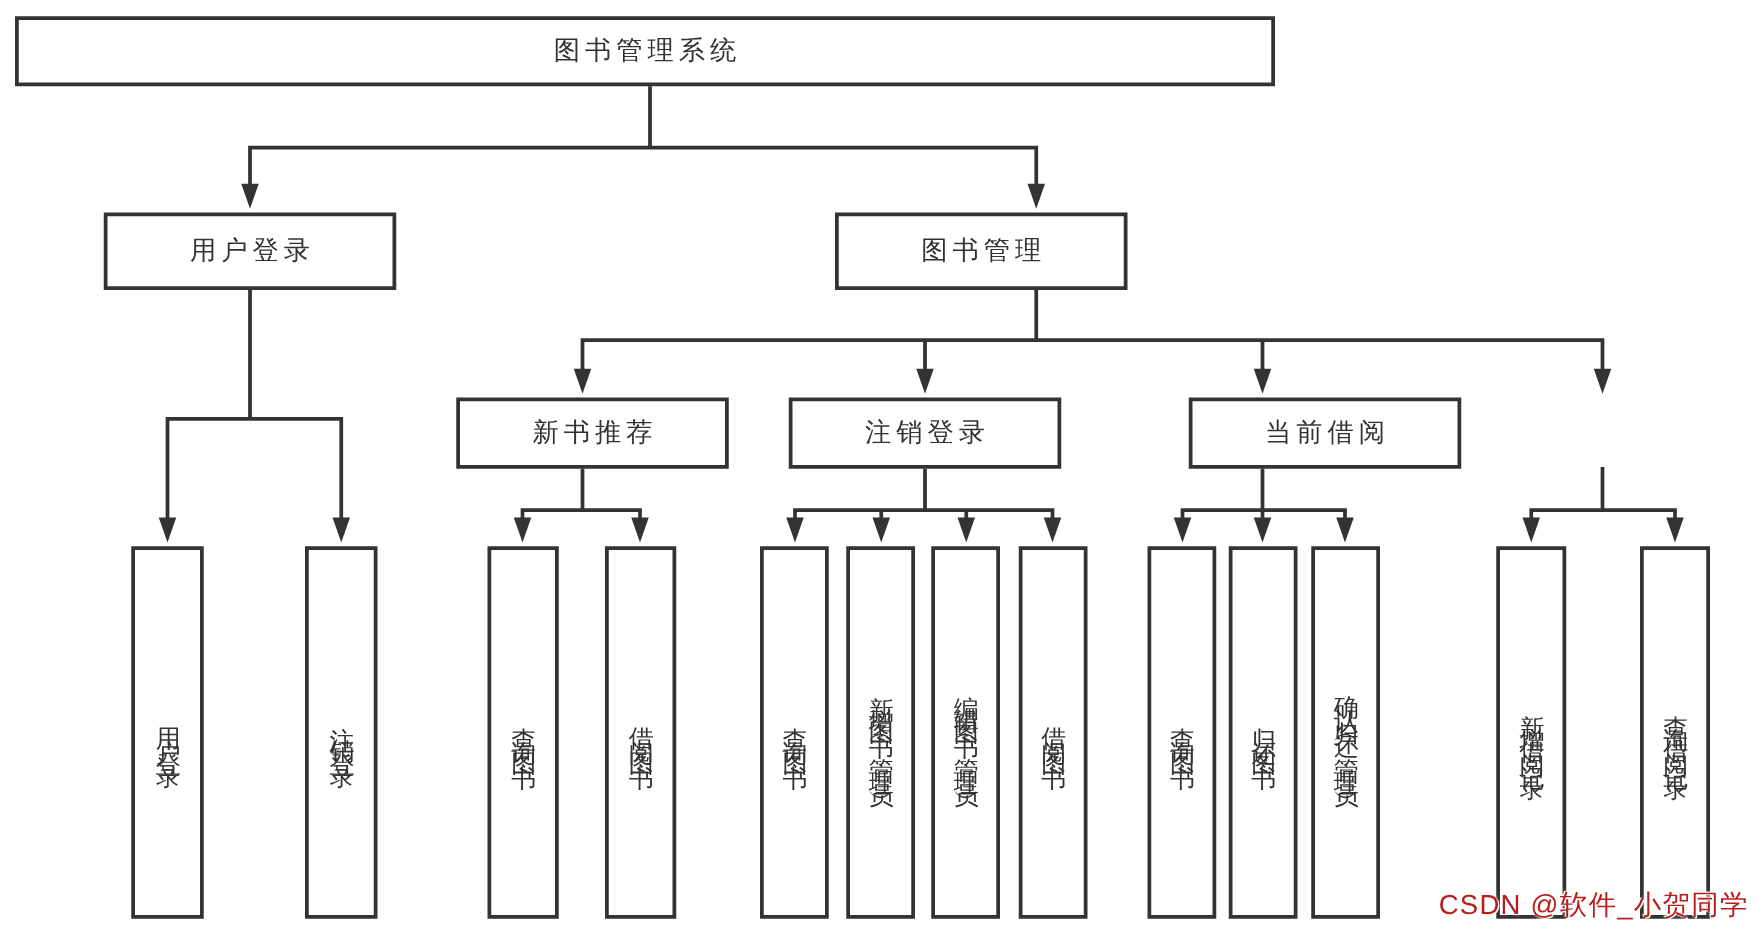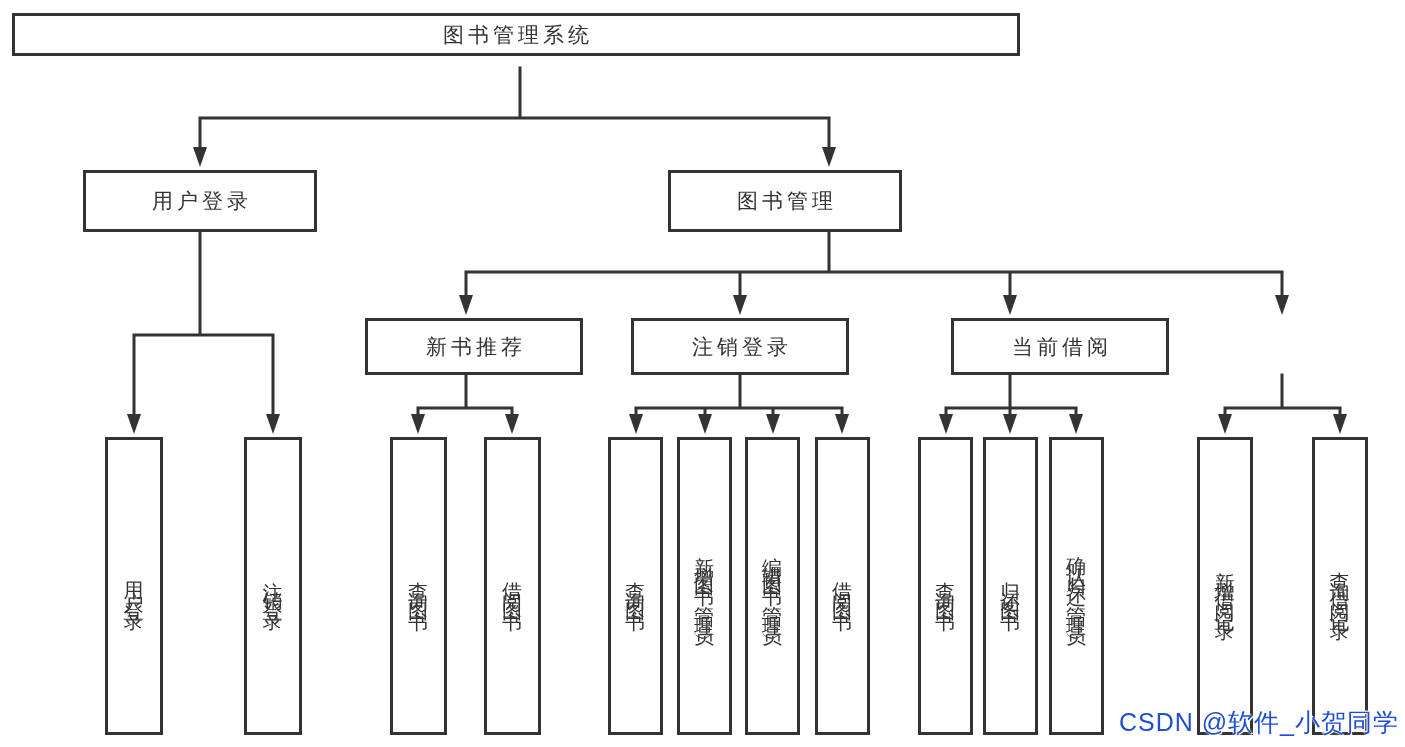--- a/index.html
+++ b/index.html
@@ -53,23 +53,23 @@
     text-orientation: mixed;
     font-size: 20px;
     line-height: 1;
     letter-spacing: 10px;
     white-space: nowrap;
   }
   .watermark {
     position: absolute;
     right: 6px;
     bottom: 8px;
-    font-size: 25px;
+    font-size: 22px;
     letter-spacing: 1px;
-    color: #1d4ed8;
+    color: #b91c1c;
     text-shadow: 1px 1px 0 #ffffff, -1px -1px 0 #ffffff, 0 0 3px #ffffff;
     white-space: nowrap;
   }
 </style>
 </head>
 <body>
 
 <div id="canvas">
 
   <svg id="connectors" width="1405" height="747" viewBox="0 0 1405 747">
@@ -108,21 +108,21 @@
       <polygon points="1003,414 1017,414 1010,434"></polygon>
       <polygon points="1069,414 1083,414 1076,434"></polygon>
     </g>
     <g>
       <path d="M1282 375 V408 M1225 408 H1340 M1225 408 V416 M1340 408 V416"></path>
       <polygon points="1218,414 1232,414 1225,434"></polygon>
       <polygon points="1333,414 1347,414 1340,434"></polygon>
     </g>
   </svg>
 
-  <div class="box" style="left:12px; top:13px; width:1008px; height:43px;align-items:center;">
+  <div class="box" style="left:12px; top:13px; width:1008px; height:56px;align-items:center;">
     <span class="hlabel">图书管理系统</span>
   </div>
 
   <div class="box" style="left:83px; top:170px; width:234px; height:62px;">
     <span class="hlabel">用户登录</span>
   </div>
   <div class="box" style="left:668px; top:170px; width:234px; height:62px;">
     <span class="hlabel">图书管理</span>
   </div>
 

